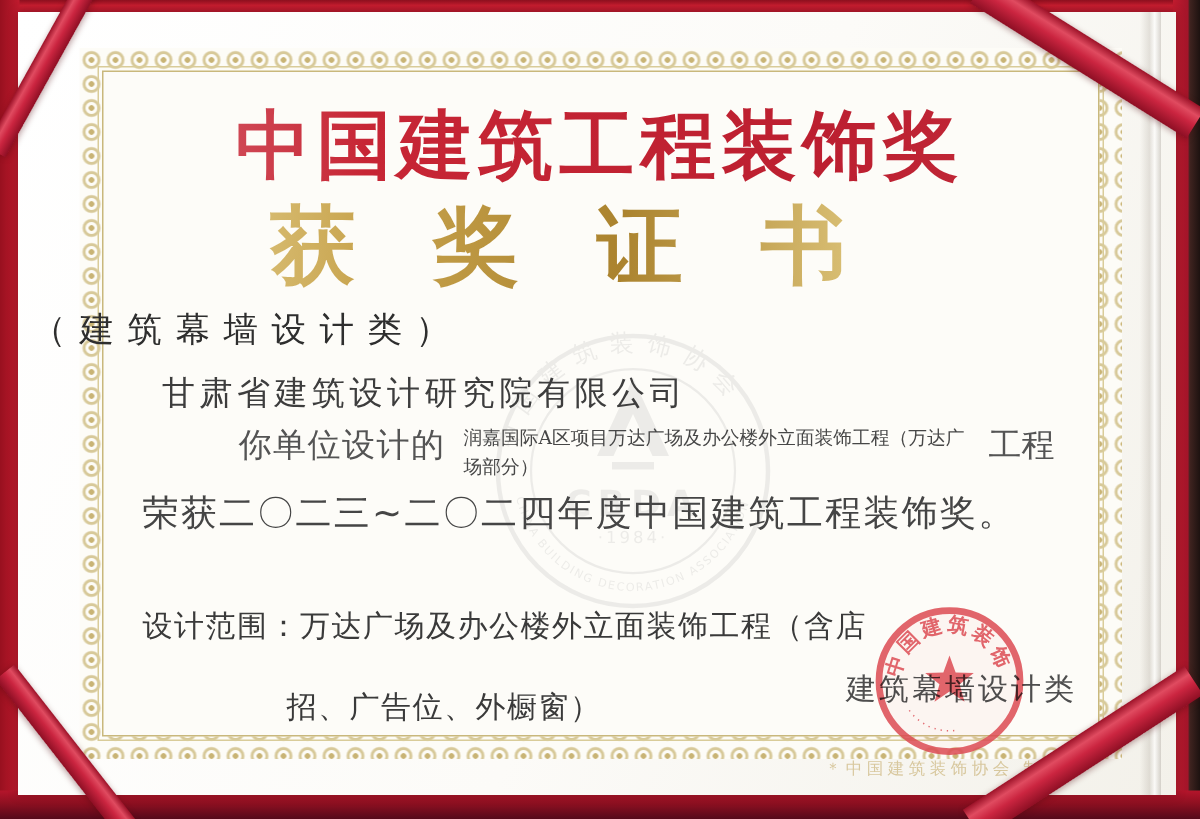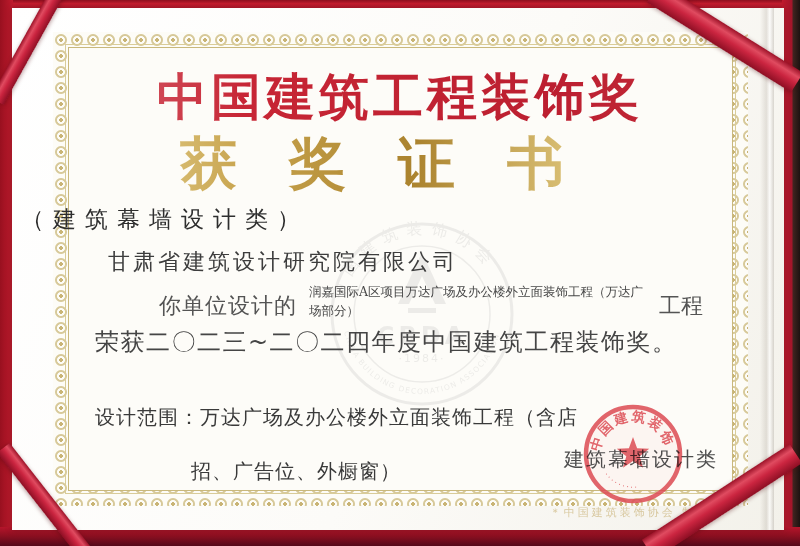--- a/index.html
+++ b/index.html
@@ -52,21 +52,21 @@
     font-size:57px;letter-spacing:52px;box-sizing:border-box;
     background:linear-gradient(92deg,#f3ecd6 0%,#ecdca2 8%,#c8a44e 30%,#ab832e 52%,#e0c87f 75%,#a57c28 100%);
     -webkit-background-clip:text;background-clip:text;color:#bb9442;-webkit-text-fill-color:transparent;
     text-shadow:none;}
   .category{position:absolute;left:0;top:196px;width:100%;
     font-family:"DejaVu Serif","Liberation Serif",serif;
     font-size:23px;letter-spacing:9px;padding-left:9px;box-sizing:border-box;color:#2e2e2e;}
   .recipient{position:absolute;left:96px;top:239px;
     font-family:"DejaVu Serif","Liberation Serif",serif;
     font-size:22px;letter-spacing:3px;color:#3d3d3d;}
-  .design-line{position:absolute;left:147px;top:274px;display:flex;align-items:flex-end;}
+  .design-line{position:absolute;left:147px;top:274px;display:flex;align-items:flex-start;}
   .design-prefix{font-size:22px;color:#545454;letter-spacing:1px;white-space:nowrap;}
   .project-name{width:342px;margin-left:12px;font-family:"DejaVu Serif","Liberation Serif",serif;
     font-size:12.5px;line-height:1.55;color:#474747;}
   .design-suffix{font-size:22px;color:#545454;margin-left:8px;white-space:nowrap;}
   .award-statement{position:absolute;left:83px;top:318px;
     font-size:24px;letter-spacing:1.5px;color:#454545;}
   .issue-statement{position:absolute;left:131px;top:357px;
     font-size:22px;letter-spacing:4px;color:#424242;}
   .scope{position:absolute;left:83px;top:394px;
     font-family:"DejaVu Serif","Liberation Serif",serif;

